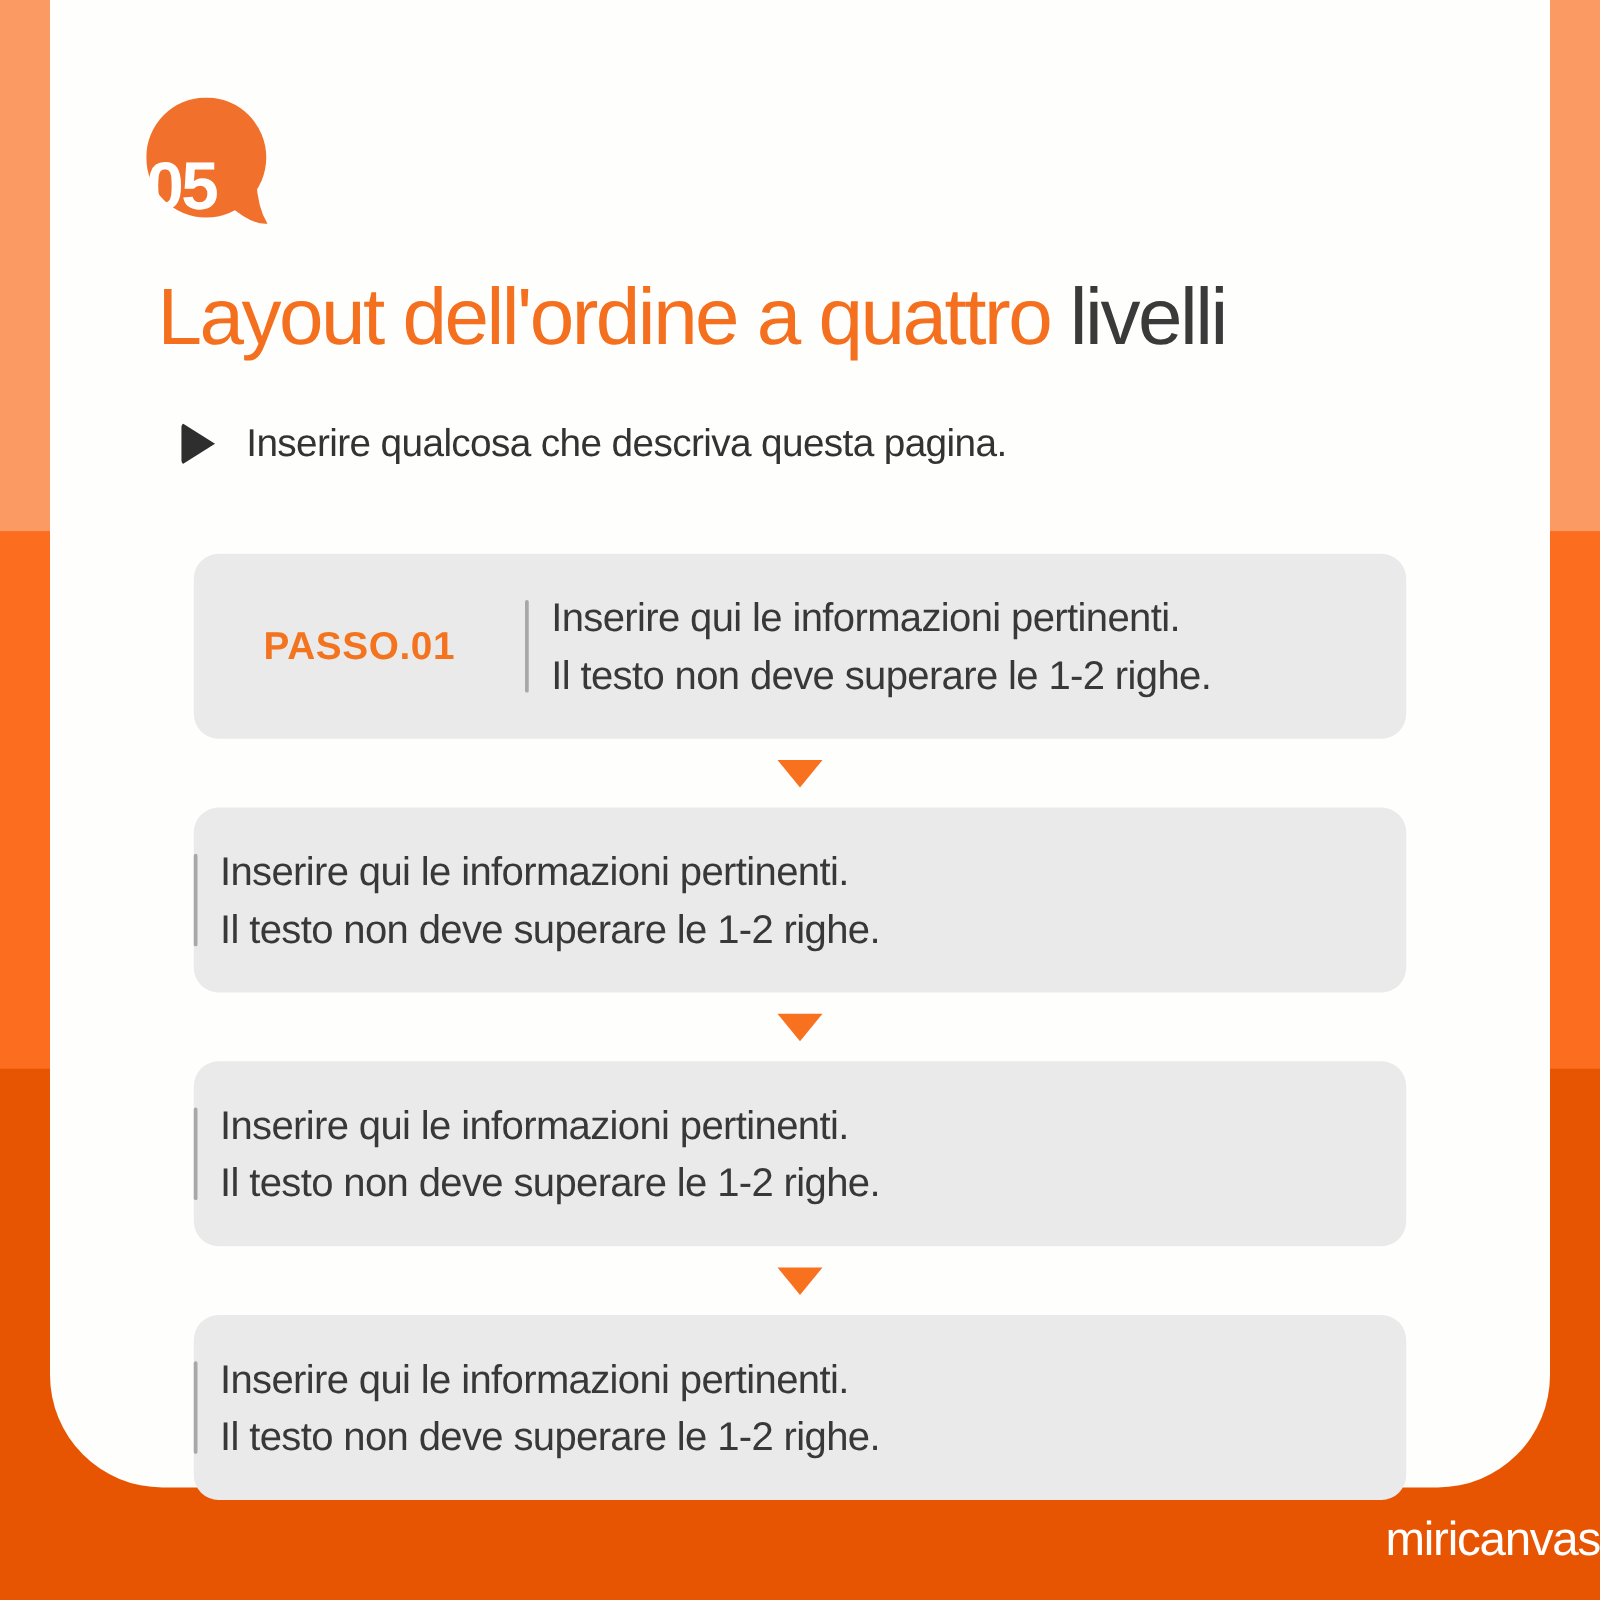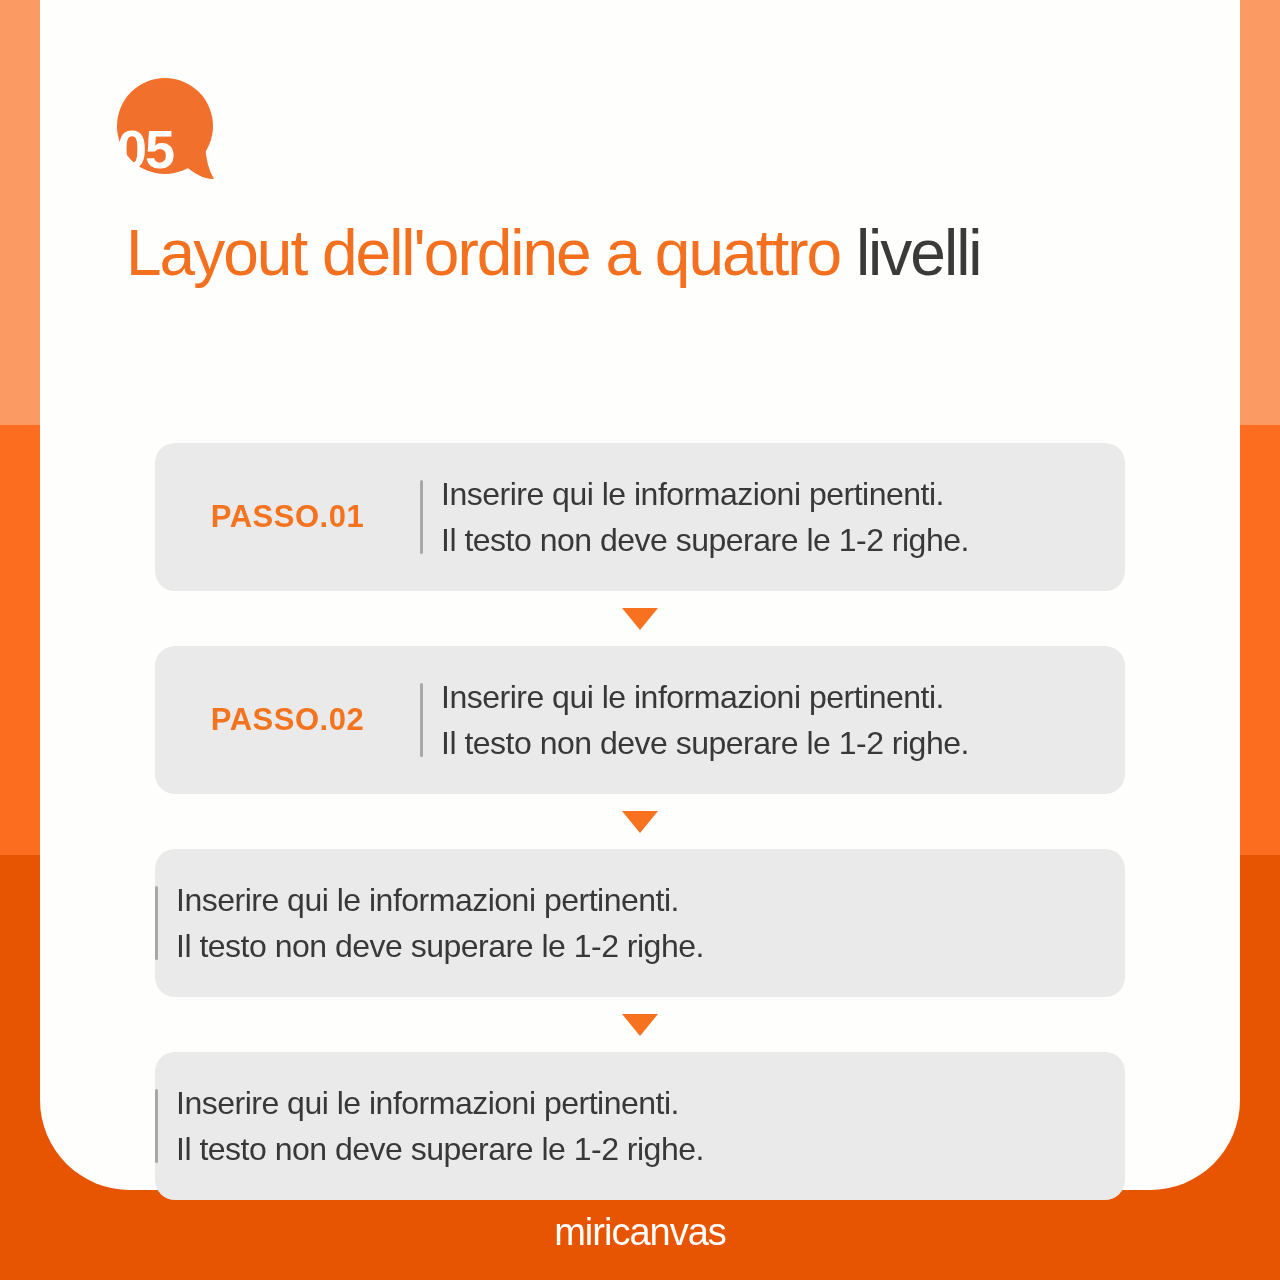--- a/index.html
+++ b/index.html
@@ -66,21 +66,21 @@
   .step-sep{height:55px;display:flex;align-items:center;justify-content:center;}
   .triangle-down{
     width:0;height:0;
     border-left:18px solid transparent;border-right:18px solid transparent;
     border-top:22px solid #F8711F;
   }
 
   
   .footer{
     position:absolute;left:0;top:1206px;width:1280px;height:52px;
-    display:flex;align-items:center;justify-content:center;
+    display:flex;align-items:center;justify-content:flex-end;
   }
   .footer-brand{color:#FFFFFF;font-size:38px;letter-spacing:-1px;}
 </style>
 </head>
 <body>
 
 <div class="canvas">
 
   <div class="band band-top"></div>
   <div class="band band-mid"></div>
@@ -91,38 +91,41 @@
   <div class="badge">
     <svg width="130" height="110" viewBox="0 0 130 110">
       <circle cx="48" cy="48" r="48" fill="#F1702B"></circle>
       <path d="M66 86 Q84 102 97 101 Q89 88 88 66 Z" fill="#F1702B"></path>
     </svg>
     <div class="badge-number">05</div>
   </div>
 
   <div class="title"><span class="title-highlight">Layout dell'ordine a quattro</span><span class="title-rest"> livelli</span></div>
 
+  <div class="subtitle">
+    <span class="play-bullet"></span>
+    <span class="subtitle-text">Inserire qualcosa che descriva questa pagina.</span>
+  </div>
 
   <div class="steps">
 
     <div class="step-row">
       <div class="step-label">PASSO.01</div>
       <div class="step-divider"></div>
       <div class="step-text">
         <div>Inserire qui le informazioni pertinenti.</div>
         <div>Il testo non deve superare le 1-2 righe.</div>
       </div>
     </div>
 
     <div class="step-sep">
       <span class="triangle-down"></span>
     </div>
 
     <div class="step-row">
-      <div class="step-label">PASSO.02</div>
       <div class="step-divider"></div>
       <div class="step-text">
         <div>Inserire qui le informazioni pertinenti.</div>
         <div>Il testo non deve superare le 1-2 righe.</div>
       </div>
     </div>
 
     <div class="step-sep">
       <span class="triangle-down"></span>
     </div>

